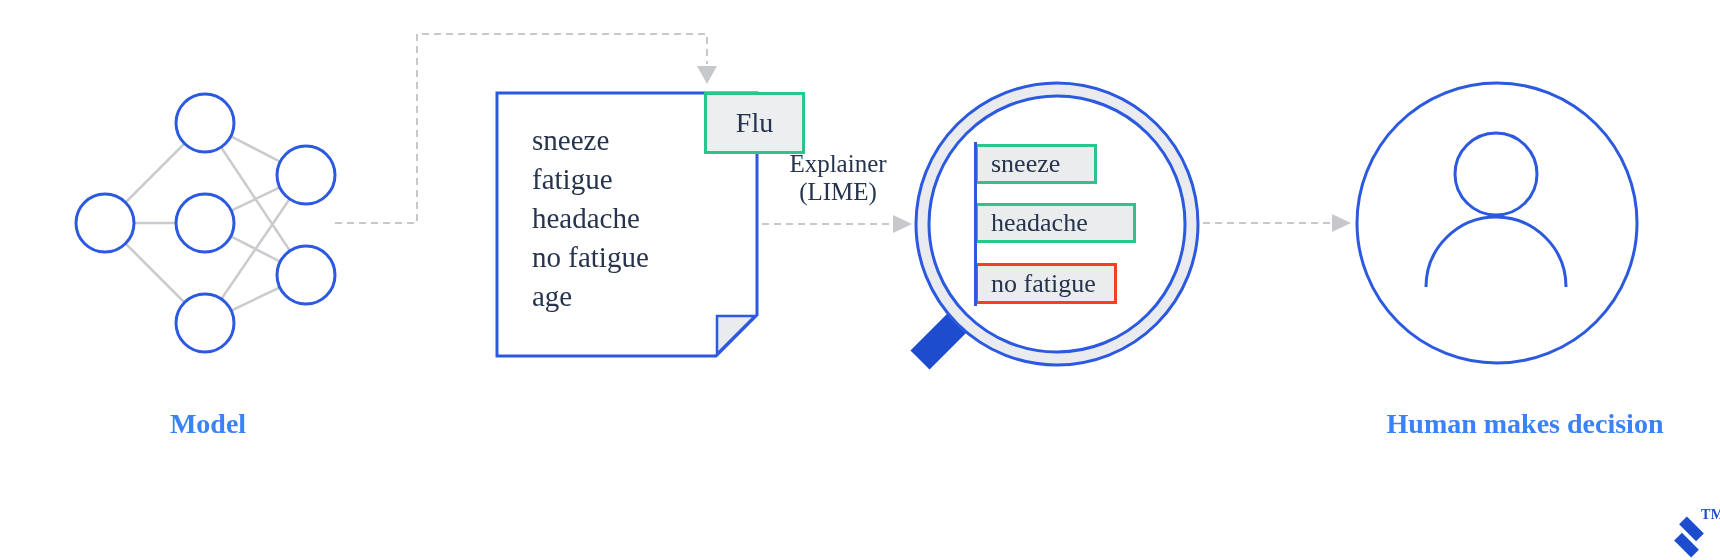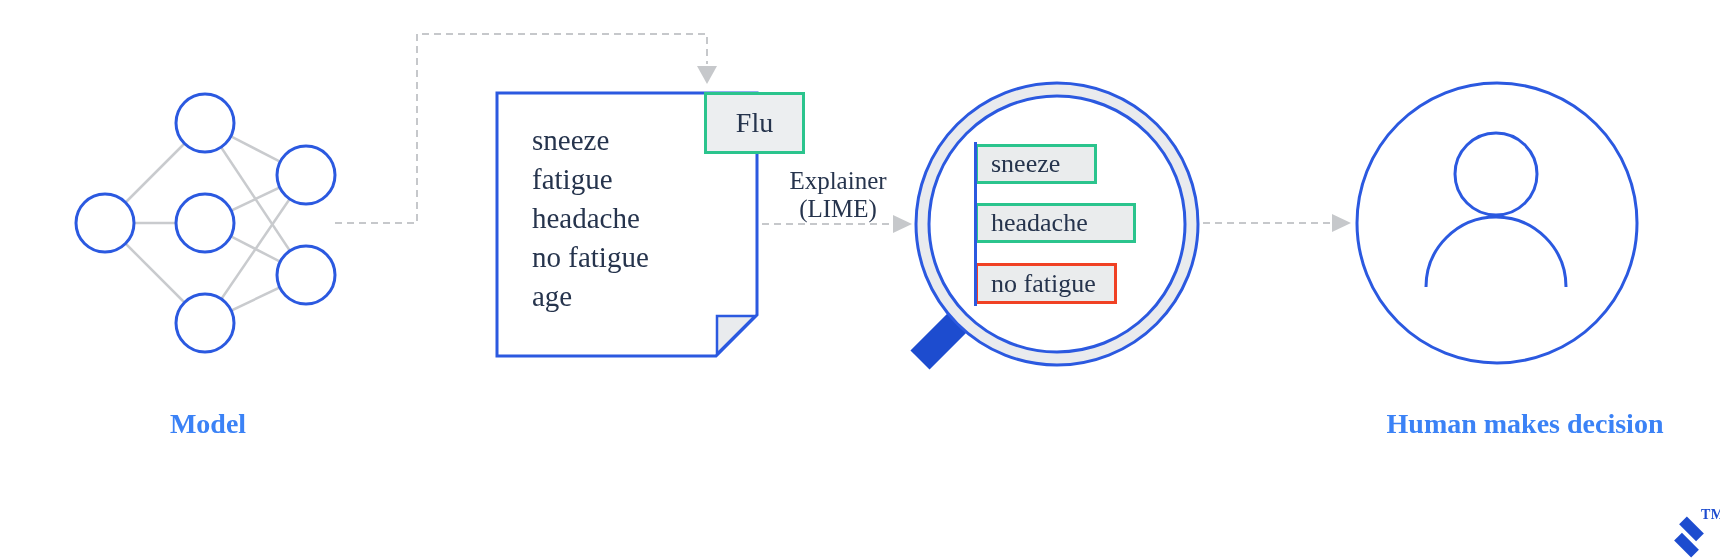--- a/index.html
+++ b/index.html
@@ -13,21 +13,21 @@
   .doc-lines{left:532px;top:121px;font-size:29px;line-height:39px;color:#26344d;}
   
   .flu-tag{
     left:656px;top:92px;width:101px;height:62px;background:#eceef0;
     border:3px solid #2bc48d;box-sizing:border-box;display:flex;align-items:center;justify-content:center;
     font-size:28px;color:#26344d;margin-left:48px;
   }
   
   .explainer-label{
     left:838px;top:150px;transform:translateX(-50%);text-align:center;
-    font-size:25px;line-height:28px;color:#26344d;white-space:nowrap;margin-top:17px;
+    font-size:25px;line-height:28px;color:#26344d;white-space:nowrap;
   }
   
   .exp-bar{
     background:#eaeced;box-sizing:border-box;display:flex;align-items:center;
     padding-left:13px;font-size:26px;color:#26344d;white-space:nowrap;
   }
   .exp-bar.positive{border:3px solid #2bc48d;}
   .exp-bar.negative{border:3px solid #f04124;}
   .bar-sneeze{left:975px;top:144px;width:122px;height:40px;}
   .bar-headache{left:975px;top:203px;width:161px;height:40px;}

